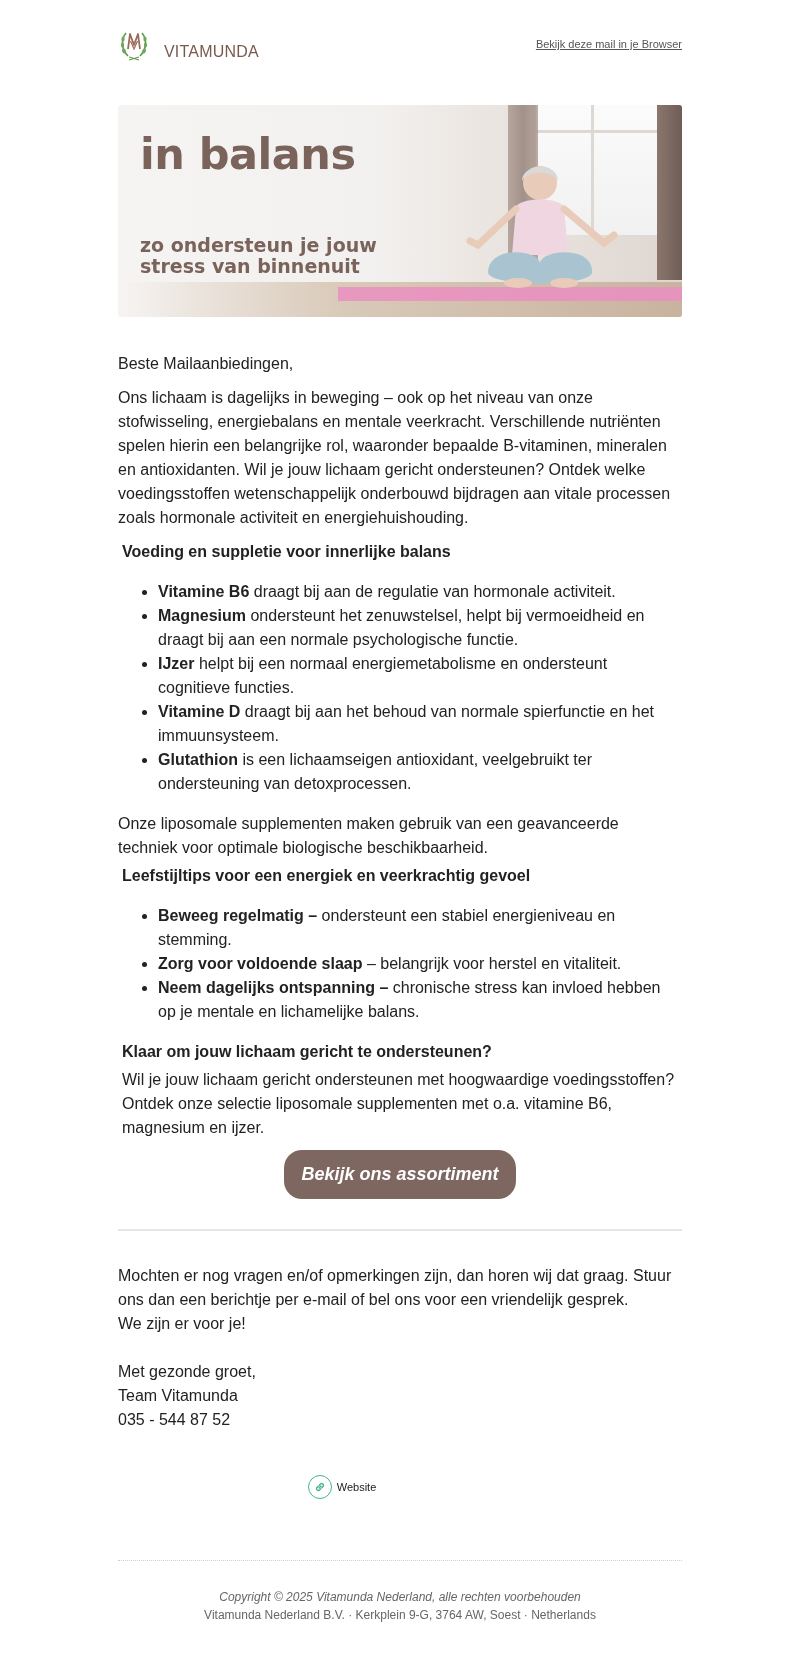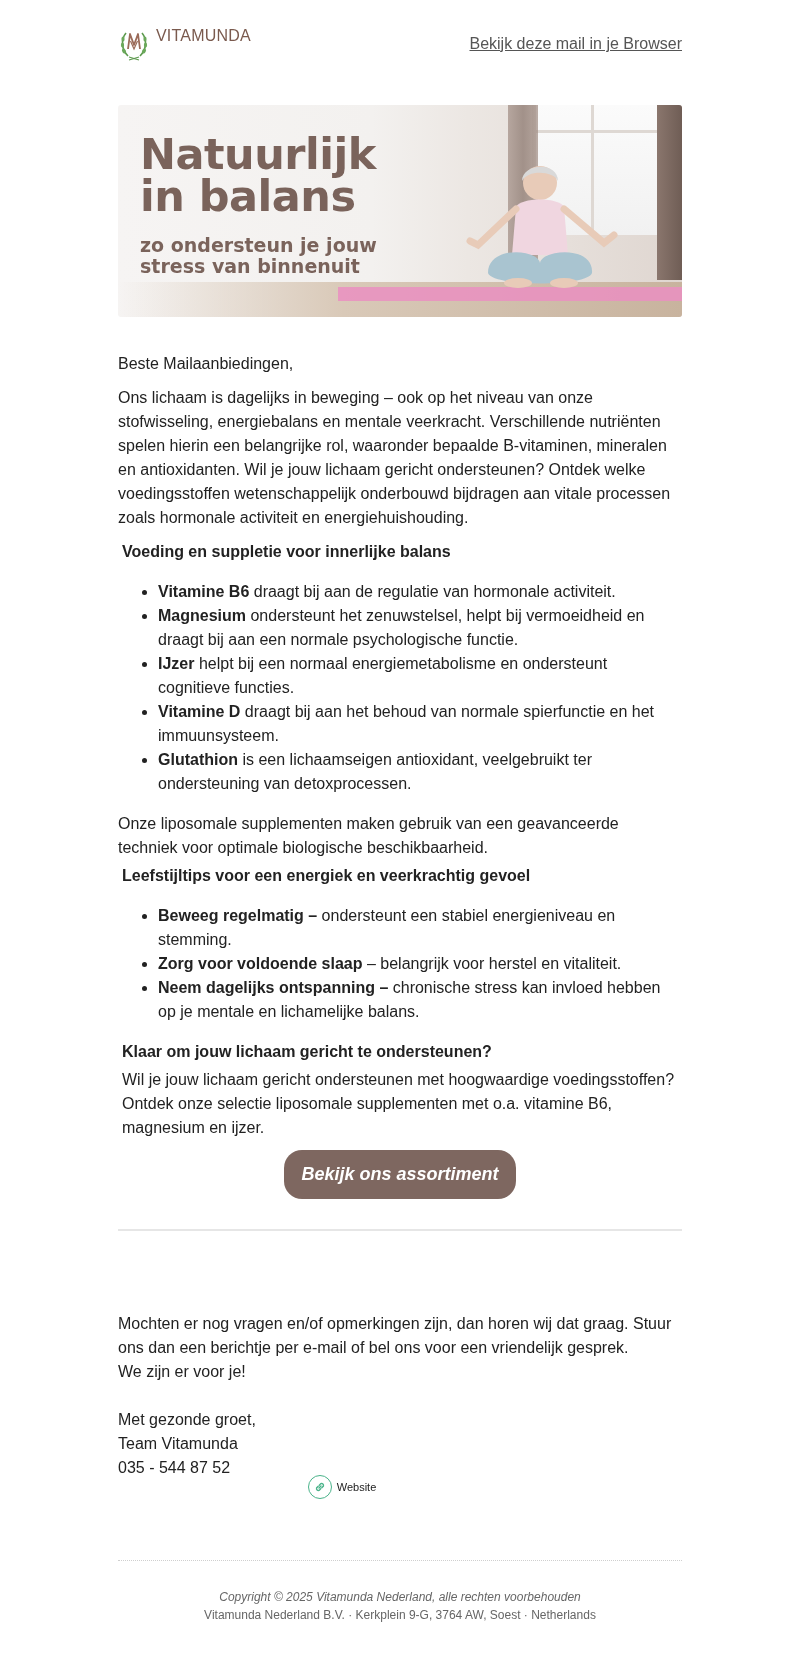--- a/index.html
+++ b/index.html
@@ -2,24 +2,24 @@
 <html><head>
 <meta charset="utf-8">
 <style>
   * { box-sizing: border-box; }
   html, body { margin: 0; padding: 0; background: #ffffff; }
   body { width: 800px; height: 1661px; font-family: "Liberation Sans", sans-serif; color: #222222; position: relative; overflow: hidden; }
   .container { position: absolute; left: 118px; width: 564px; }
 
   
   .header { top: 24px; height: 40px; display: flex; align-items: center; justify-content: space-between; }
-  .logo { display: flex; align-items: flex-start; gap: 6px; }
+  .logo { display: flex; align-items: flex-end; gap: 14px; }
   .logo-mark { width: 32px; height: 34px; }
   .logo-text { font-size: 16px; color: #7a5a4e; letter-spacing: 0.2px; }
-  .view-browser { font-size: 16px; color: #555555; text-decoration: underline; }
+  .view-browser { font-size: 11px; color: #555555; text-decoration: underline; }
 
   
   .banner { top: 105px; height: 212px; border-radius: 3px; overflow: hidden;
     background: linear-gradient(90deg, #f6f4f3 0%, #f3f1ef 45%, #ece7e3 62%, #dfd6d0 100%); }
   .banner .window { position: absolute; right: 20px; top: 0; width: 130px; height: 130px; background: linear-gradient(#fbfbfb, #f1f1f1); border-left: 4px solid #ded8d3; }
   .banner .window::before { content: ""; position: absolute; left: 55px; top: 0; width: 3px; height: 100%; background: #ded8d3; }
   .banner .window::after { content: ""; position: absolute; left: 0; top: 25px; width: 100%; height: 3px; background: #ded8d3; }
   .banner .curtain-l { position: absolute; left: 390px; top: 0; width: 30px; height: 170px; background: linear-gradient(90deg, #a59289, #8a766d, #a59289); opacity: 0.75; }
   .banner .curtain-r { position: absolute; right: 0; top: 0; width: 25px; height: 175px; background: linear-gradient(90deg, #8a766d, #6f5d55); }
   .banner .floor { position: absolute; left: 0; right: 0; bottom: 0; height: 35px; background: linear-gradient(90deg, rgba(240,236,233,0) 0%, #d9c9b8 40%, #c8b39e 100%); }
@@ -33,21 +33,21 @@
   .content p { margin: 0 0 10px 0; }
   .content .h { font-weight: bold; margin: 4px; }
   .content ul { margin: 16px 0 16px 0; padding-left: 40px; }
   .content li { margin: 0; }
   .content li b { font-weight: bold; }
   .cta-wrap { text-align: center; margin-top: 10px; }
   .cta { display: inline-block; background: #7e6760; color: #ffffff; font-weight: bold; font-size: 18px; line-height: 48px; height: 49px; padding: 0 17px; border-radius: 18px; font-style: italic; }
 
   .divider { top: 1229px; height: 2px; background: #e6e6e6; }
 
-  .closing { top: 1312px; font-size: 16px; line-height: 24px; }
+  .closing { top: 1264px; font-size: 16px; line-height: 24px; }
   .closing p { margin: 0; }
   .closing .gap { height: 24px; }
 
   .website { top: 1475px; left: 0; width: 684px; display: flex; justify-content: center; align-items: center; gap: 5px; font-size: 11px; color: #222; }
   .web-icon { width: 24px; height: 24px; border: 1.5px solid #4ab38a; border-radius: 50%; display: flex; align-items: center; justify-content: center; }
 
   .dotted { top: 1560px; border-top: 1px dotted #cfcfcf; height: 1px; }
 
   .footer { top: 1588px; left: 0; width: 800px; text-align: center; font-size: 12px; line-height: 18px; color: #666666; }
   .footer .copy { font-style: italic; }
@@ -86,21 +86,20 @@
     <circle cx="92" cy="38" r="17" fill="#e8cbb8"></circle>
     <path d="M74 36 C74 18 110 16 110 36 C106 26 80 24 74 36 Z" fill="#d9d9d9"></path>
     <path d="M68 62 C72 52 112 52 116 62 L120 110 L64 110 Z" fill="#f0d6e0"></path>
     <path d="M68 64 L30 100 L22 96" stroke="#e8cbb8" stroke-width="7" fill="none" stroke-linecap="round"></path>
     <path d="M116 64 L156 98 L166 90" stroke="#e8cbb8" stroke-width="7" fill="none" stroke-linecap="round"></path>
     <path d="M40 128 C40 100 90 104 92 118 C94 104 146 100 144 128 C140 142 44 142 40 128 Z" fill="#a9c4d0"></path>
     <ellipse cx="70" cy="138" rx="14" ry="5" fill="#e8cbb8"></ellipse>
     <ellipse cx="116" cy="138" rx="14" ry="5" fill="#e8cbb8"></ellipse>
   </svg>
   <div class="banner-title">
-    <div>Natuurlijk</div>
     <div>in balans</div>
   </div>
   <div class="banner-sub">
     <div>zo ondersteun je jouw</div>
     <div>stress van binnenuit</div>
   </div>
 </div>
 
 <div class="container content">
   <p>Beste Mailaanbiedingen,</p>

